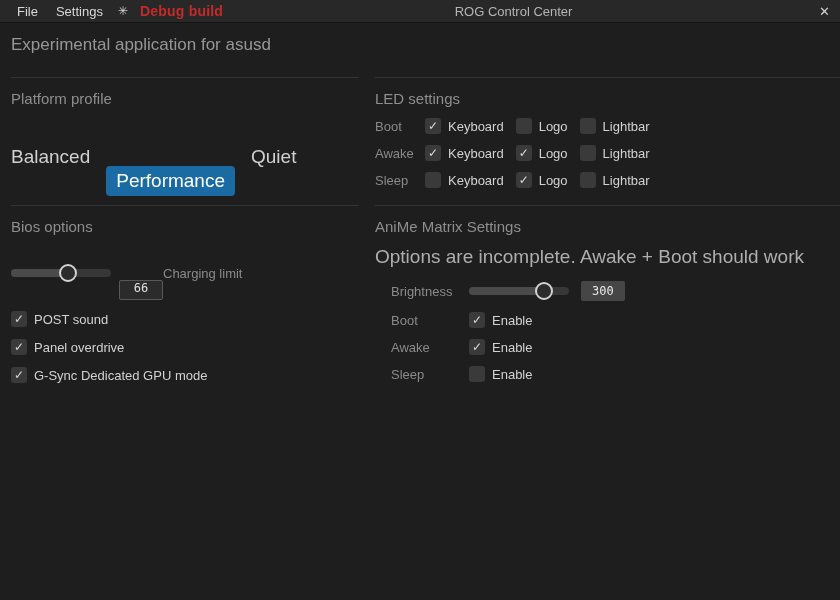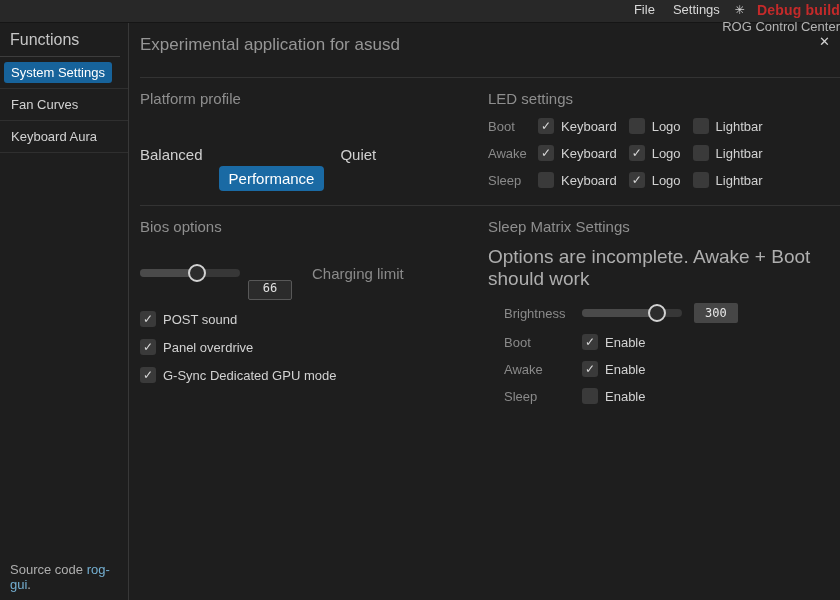--- a/index.html
+++ b/index.html
@@ -2,21 +2,21 @@
 <html><head>
 <meta charset="utf-8">
 <style>
   html,body { margin:0; padding:0; background:#000; }
   .app {
     width:840px; height:600px; background:#1e1e1e; position:relative; overflow:hidden;
     font-family:"Liberation Sans", sans-serif; color:#cccccc; box-sizing:border-box;
   }
   
   .titlebar { height:22px; background:#282828; border-bottom:1px solid #151515;
-    display:flex; align-items:flex-end;flex-direction:column; }
+    display:flex; align-items:center; }
   .menubar { display:flex; align-items:center; padding-left:8px; }
   .menu-item { padding:2px 9px; font-size:13px; color:#d8d8d8; cursor:default; }
   .busy-icon { margin:0 8px 0 6px; color:#cfcfcf; font-size:12px; }
   .debug-badge { color:#c42a2a; font-size:14px; font-weight:bold; margin-left:4px; letter-spacing:0.2px; }
   .win-title { flex:1; text-align:center; font-size:13px; color:#b4b4b4; }
   .close-btn { width:36px; background:none; border:none; color:#d2d2d2; font-size:13px;
     font-family:inherit; padding:0 10px 0 0; text-align:right; cursor:default; }
   
   .body { display:flex; height:577px; }
   .sidebar { width:129px; min-width:129px; border-right:1px solid #383838; display:flex;
@@ -24,27 +24,27 @@
   .sidebar-header { font-size:16px; font-weight:normal; color:#c6c6c6; margin:3px 0 7px 10px; }
   .sidebar-divider { border-bottom:1px solid #3d3d3d; margin-right:8px; }
   .nav-item { border-bottom:1px solid #2f2f2f; padding:5px 4px; font-size:13px; color:#d2d2d2; cursor:default; }
   .nav-label { display:inline-block; padding:3px 7px; border-radius:3px; }
   .nav-item.selected .nav-label { background:#17639b; color:#ffffff; }
   .sidebar-footer { margin-top:auto; padding:8px 4px 8px 10px; font-size:13px; color:#aeaeae; }
   .src-link { color:#74afd1; text-decoration:none; }
   
   .main { flex:1; padding:8px 0 0 11px; box-sizing:border-box; overflow:hidden; }
   .main-heading { font-size:17px; font-weight:normal; color:#969696; margin:4px 0 22px 0; }
-  .grid { display:grid; grid-template-columns:348px 1fr; column-gap:0; }
+  .grid { display:grid; grid-template-columns:348px 1fr; column-gap:16px; }
   .section { border-top:1px solid #333333; padding-top:9px; box-sizing:border-box; }
   .row1 { height:128px; }
   .section-title { font-size:15px; font-weight:normal; color:#8e8e8e; margin:3px 0 11px 0; }
   
   .segmented { display:flex; align-items:center; gap:16px; }
-  .seg-btn { background:none; border:none; font-family:inherit; font-size:15px; color:#d0d0d0;
+  .seg-btn { background:none; border:none; font-family:inherit; font-size:19px; color:#d0d0d0;
     padding:4px 0; border-radius:4px; cursor:default; }
   .seg-btn.selected { background:#1a6aa4; color:#ffffff; padding:4px 10px;margin-top:48px; }
   
   .cb { display:inline-flex; align-items:center; margin-right:12px; font-size:13px; cursor:default; }
   .cb-box { width:16px; height:16px; background:#3a3a3a; border-radius:3px; margin-right:7px;
     position:relative; flex:none; }
   .cb-tick { display:none; position:absolute; left:0; top:0; width:16px; text-align:center;
     line-height:16px; font-size:12px; color:#d6d6d6; }
   .cb-box.checked .cb-tick { display:block; }
   .cb-label { color:#d2d2d2; }
@@ -57,21 +57,21 @@
   .slider-track { position:absolute; left:0; right:0; top:5px; height:8px; background:#373737; border-radius:4px; }
   .slider-fill { position:absolute; left:0; top:5px; height:8px; background:#4a4a4a; border-radius:4px; }
   .slider-handle { position:absolute; top:0; width:18px; height:18px; margin-left:-9px;
     border-radius:50%; background:#2c2c2c; border:2px solid #d2d2d2; box-sizing:border-box; }
   
   .value-entry { width:42px; height:18px; line-height:18px; margin-left:8px; border:1px solid #585858;
     background:#2b2b2b; border-radius:2px; text-align:center; color:#e0e0e0;
     font:12px "DejaVu Sans Mono", monospace;margin-top:34px; }
   .value-chip { margin-left:12px; background:#464646; border-radius:2px; padding:3px 11px;
     color:#e8e8e8; font:12px "DejaVu Sans Mono", monospace; }
-  .suffix-label { color:#8a8a8a; font-size:15px; margin-left:20px; }
+  .suffix-label { color:#8a8a8a; font-size:13px; margin-left:0; }
   .note { font-size:19px; color:#aeaeae; margin:0 0 13px 0; }
   .cb-stack .cb { margin-bottom:12px; display:flex; }
 </style>
 </head>
 <body>
 
 <div class="app">
 
   <div class="titlebar">
     <div class="menubar">
@@ -79,37 +79,20 @@
       <span class="menu-item">Settings</span>
       <span class="busy-icon">✳</span>
       <span class="debug-badge">Debug build</span>
     </div>
     <div class="win-title">ROG Control Center</div>
     <button class="close-btn">✕</button>
   </div>
 
   <div class="body">
 
-    <div class="sidebar">
-      <div class="sidebar-header">Functions</div>
-      <div class="sidebar-divider"></div>
-      <div class="nav-item selected">
-        <span class="nav-label">System Settings</span>
-      </div>
-      <div class="nav-item">
-        <span class="nav-label">Fan Curves</span>
-      </div>
-      <div class="nav-item">
-        <span class="nav-label">Keyboard Aura</span>
-      </div>
-      <div class="sidebar-footer">
-        <span>Source code</span>
-        <a href="#" class="src-link">rog-gui</a><span>.</span>
-      </div>
-    </div>
 
     <div class="main">
       <h1 class="main-heading">Experimental application for asusd</h1>
 
       <div class="grid">
 
         <div class="section row1">
           <h2 class="section-title">Platform profile</h2>
           <div class="segmented">
             <button class="seg-btn">Balanced</button>
@@ -207,21 +190,21 @@
             <span class="cb">
               <span class="cb-box checked">
                   <span class="cb-tick">✓</span>
                 </span>
               <span class="cb-label">G-Sync Dedicated GPU mode</span>
             </span>
           </div>
         </div>
 
         <div class="section">
-          <h2 class="section-title">Sleep Matrix Settings</h2>
+          <h2 class="section-title">AniMe Matrix Settings</h2>
           <p class="note">Options are incomplete. Awake + Boot should work</p>
 
           <div class="ctl-row">
             <span class="am-label">Brightness</span>
             <span class="slider">
               <span class="slider-track"></span>
               <span class="slider-fill" style="width: 75%;"></span>
               <span class="slider-handle" style="left: 75%;"></span>
             </span>
             <span class="value-chip">300</span>

